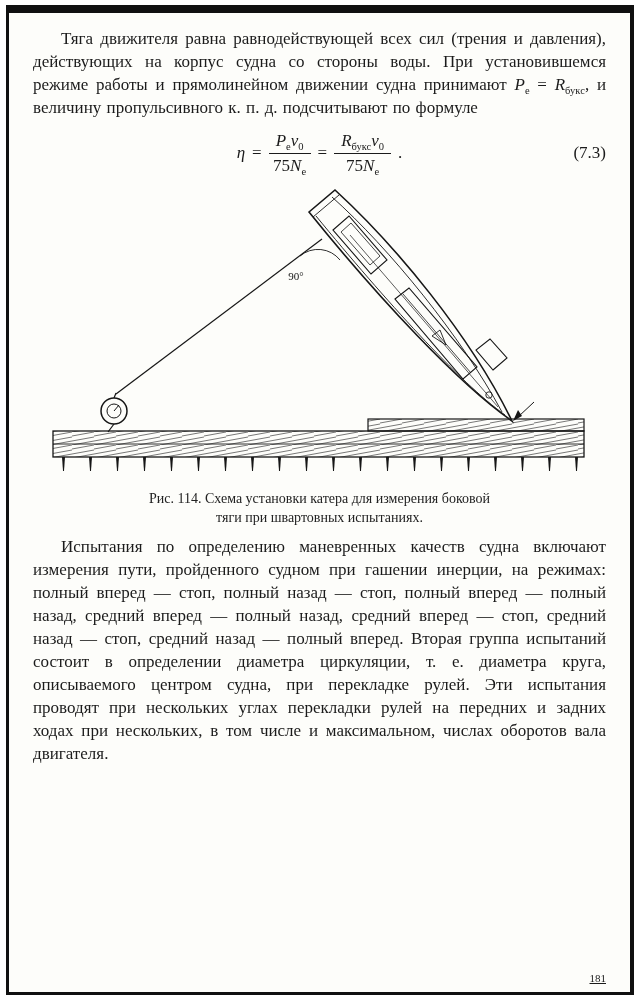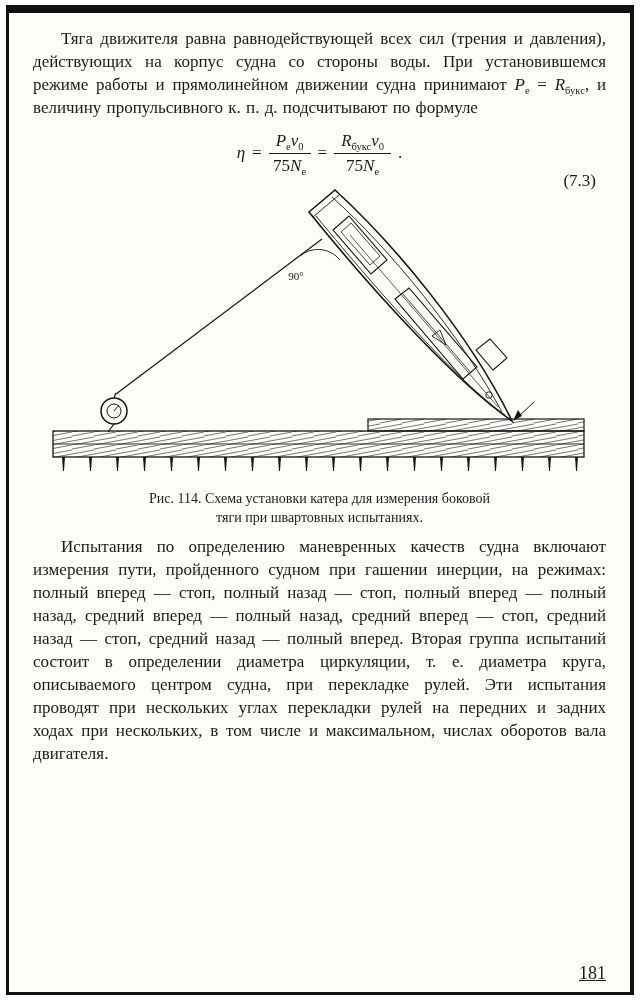--- a/index.html
+++ b/index.html
@@ -16,25 +16,25 @@
   p{margin:0;text-align:justify;font-size:17px;line-height:23px;word-spacing:1px;}
   p.indent{text-indent:28px;}
   .mi{font-style:italic;}
   sub{font-size:0.62em;line-height:0;}
   
   .eq-row{position:relative;margin:9px 0 7px;min-height:50px;display:flex;align-items:center;}
   .eq-main{flex:1;display:flex;align-items:center;justify-content:center;gap:7px;font-size:17px;}
   .frac{display:inline-block;text-align:center;}
   .frac .num{display:block;border-bottom:1px solid #1b1b1b;padding:0 7px 2px;}
   .frac .den{display:block;padding-top:2px;}
-  .eq-num{position:absolute;right:10px;top:50%;transform:translateY(-50%);font-size:17px;margin-top:28px;}
+  .eq-num{position:absolute;right:0;top:50%;transform:translateY(-50%);font-size:17px;}
   
   .figure{margin:4px 0 8px;text-align:center;}
   .caption{font-size:14px;line-height:19px;text-align:center;color:#222;margin-top:12px;}
-  .pagenum{position:absolute;right:24px;bottom:8px;font-size:18px;text-decoration:underline;}
+  .pagenum{position:absolute;right:24px;bottom:8px;font-size:11px;text-decoration:underline;}
   svg{display:block;margin:0 auto;}
   svg text{font-family:"Liberation Serif","DejaVu Serif",serif;}
 </style>
 </head>
 <body>
 
 <div class="scan">
   <div class="content">
 
 

